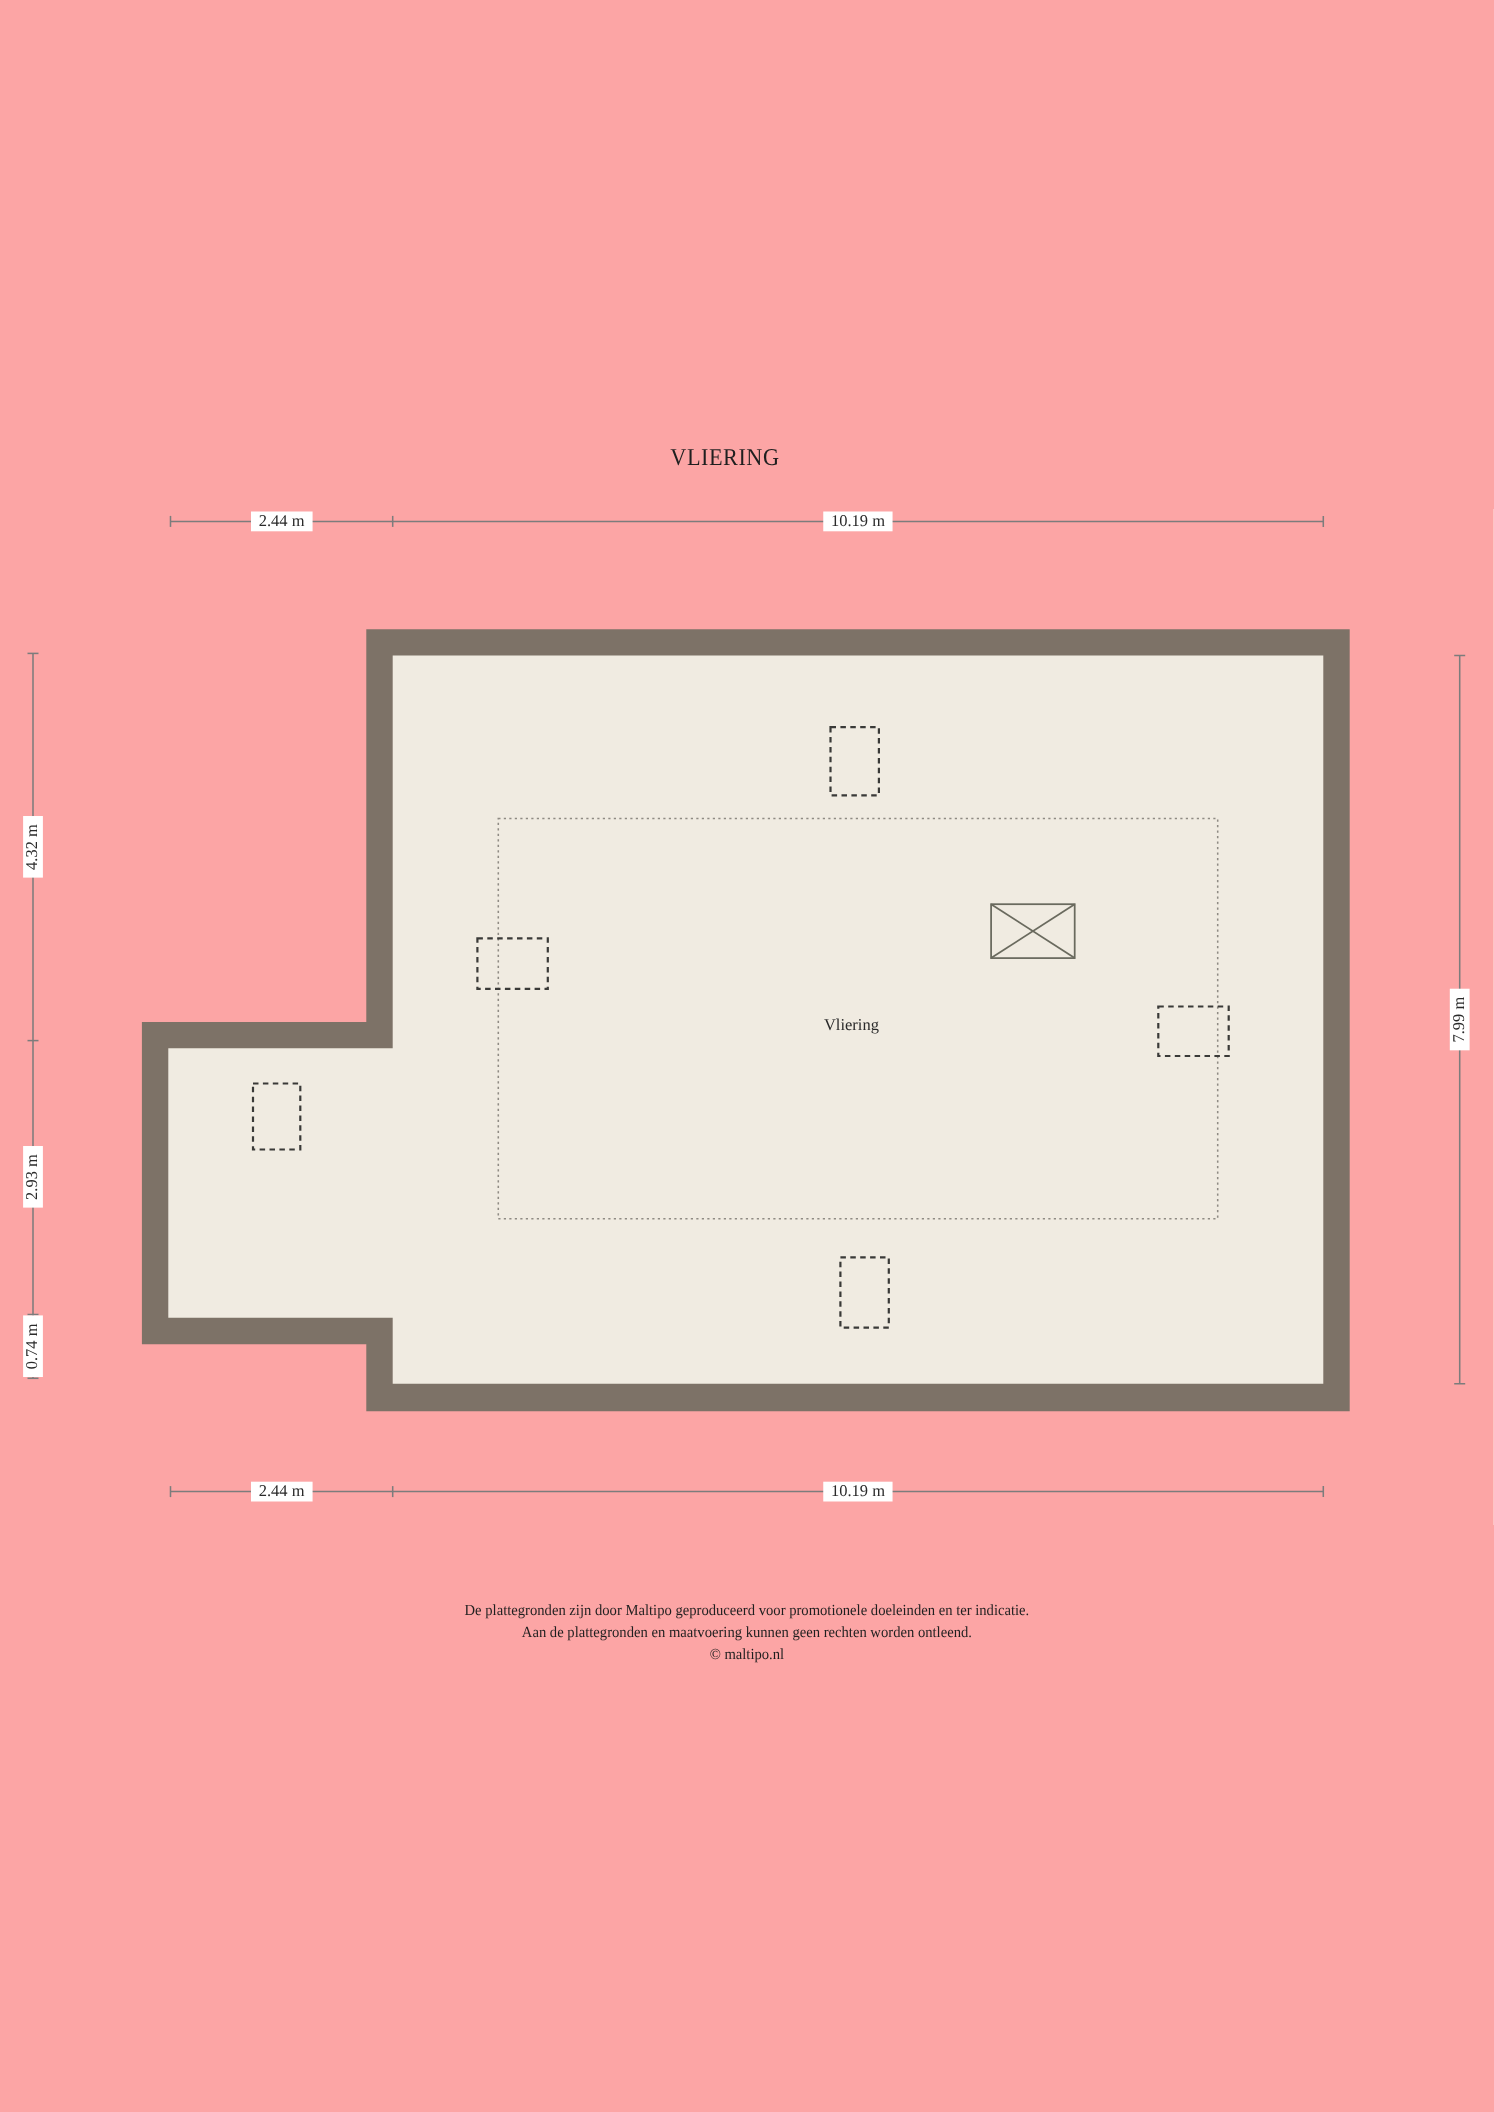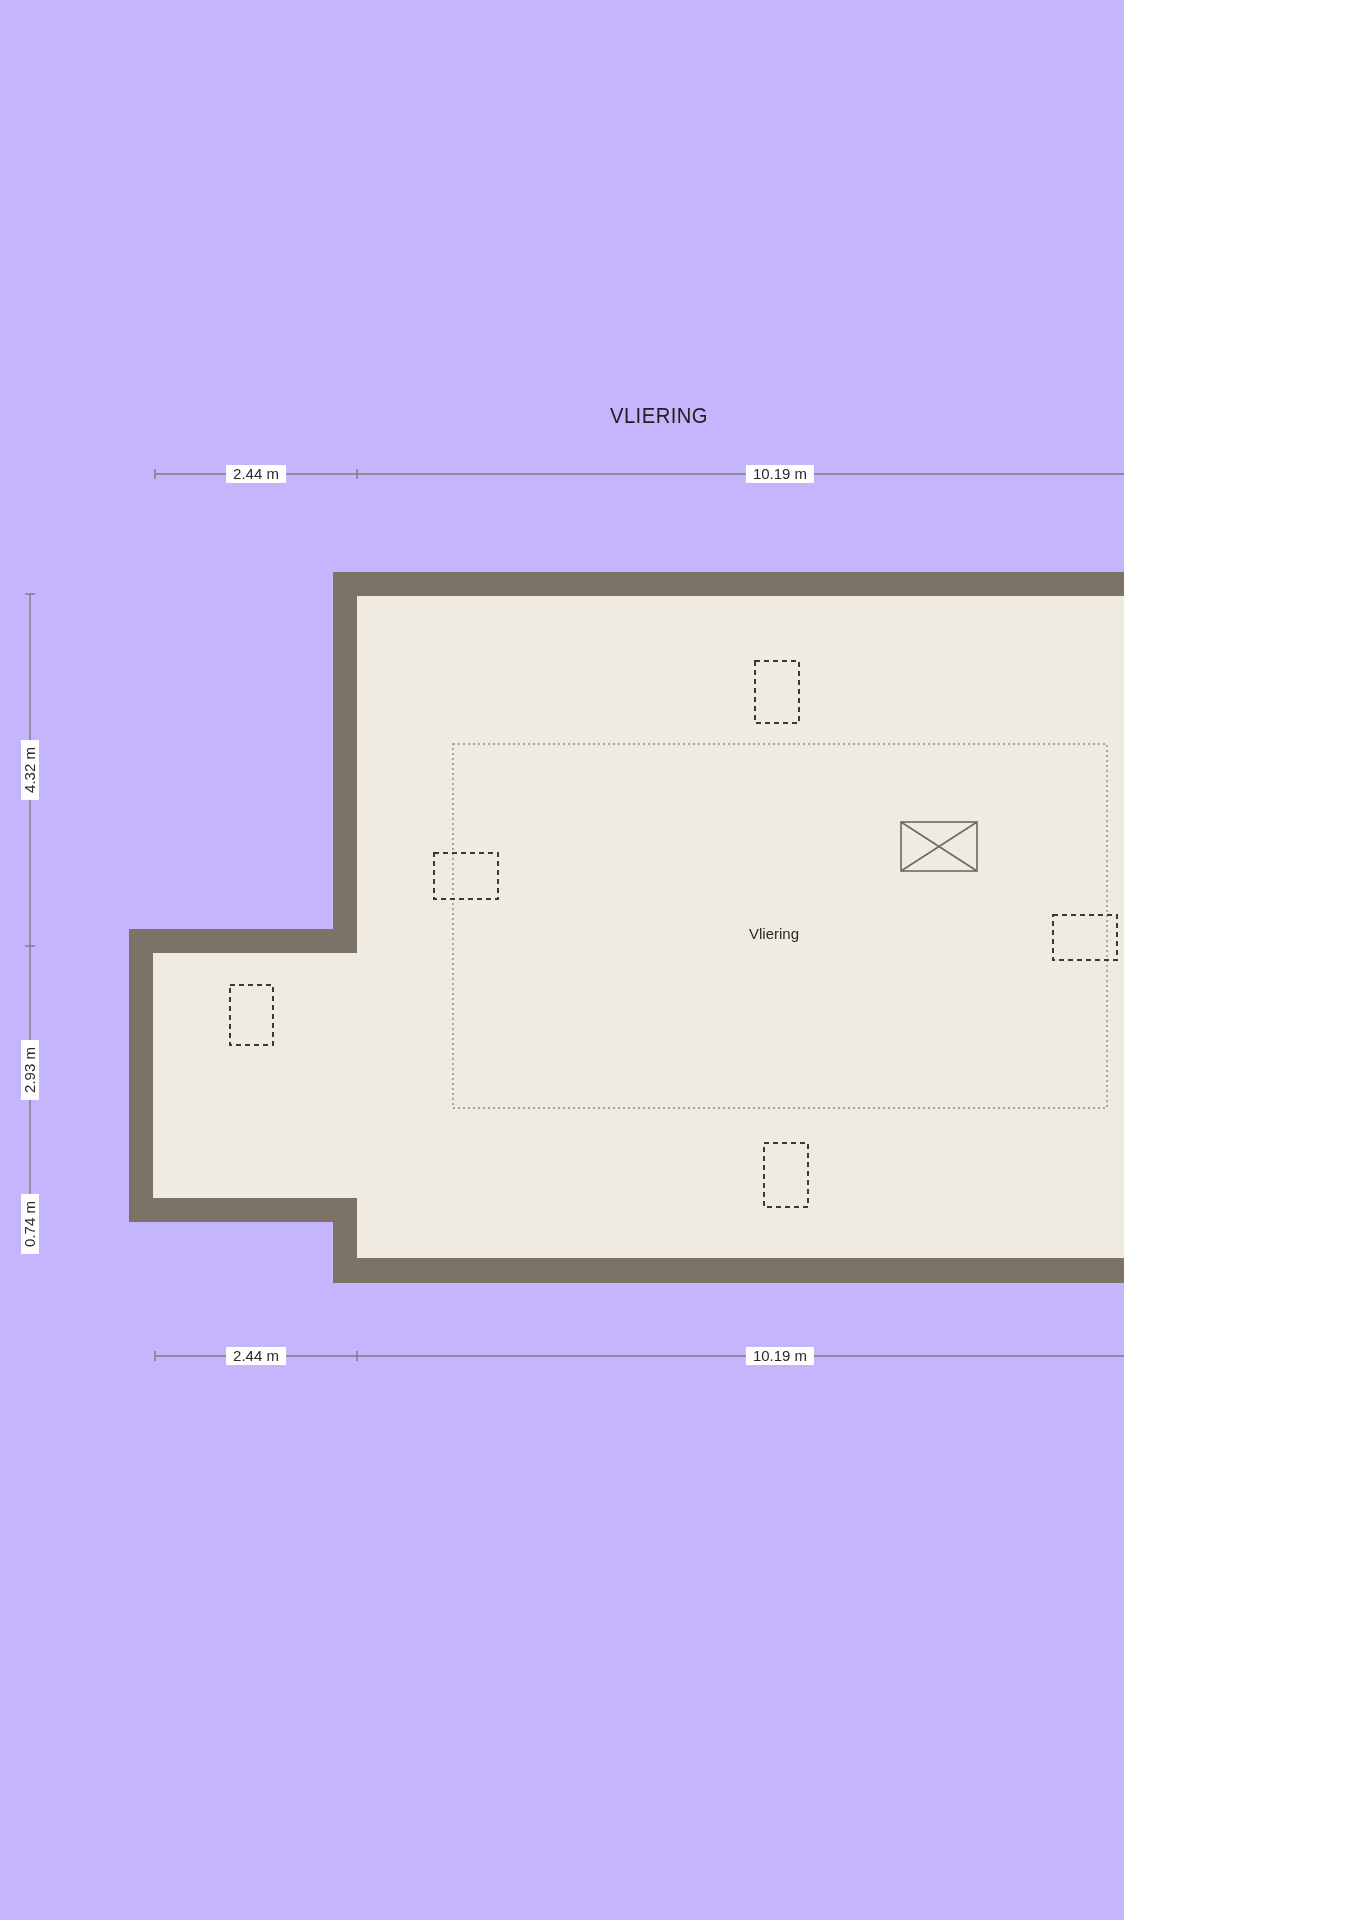--- a/index.html
+++ b/index.html
@@ -1,21 +1,21 @@
 <!DOCTYPE html>
 <html><head>
 <meta charset="utf-8">
 <style>
   html, body { margin: 0; padding: 0; background: #ffffff; }
   #canvas {
     position: relative;
-    width: 1124px;
+    width: 1358px;
     height: 1920px;
-    background: #c4b5fd;
-    font-family: Liberation Sans, sans-serif;
+    background: #fca5a5;
+    font-family: Liberation Serif, serif;
     color: #1f1f1f;
     overflow: hidden;
   }
   #plan-svg { position: absolute; left: 0; top: 0; }
 
   .abs { position: absolute; }
 
   .page-title {
     font-size: 22px;
     font-weight: 500;
@@ -125,14 +125,19 @@
   <div class="abs dim-label" style="left:780px; top:1356px;">10.19 m</div>
 
   <div class="abs dim-label vert" style="left:30px; top:770px;">4.32 m</div>
   <div class="abs dim-label vert" style="left:30px; top:1070px;">2.93 m</div>
   <div class="abs dim-label vert" style="left:30px; top:1224px;">0.74 m</div>
 
   <div class="abs dim-label vert" style="left:1327px; top:927px;">7.99 m</div>
 
   <div class="abs room-label" style="left:774px; top:933px;">Vliering</div>
 
+  <div class="abs footer" style="top:1455px;">
+    <div>De plattegronden zijn door Maltipo geproduceerd voor promotionele doeleinden en ter indicatie.</div>
+    <div>Aan de plattegronden en maatvoering kunnen geen rechten worden ontleend.</div>
+    <div>© maltipo.nl</div>
+  </div>
 
 </div>
 
 </body></html>

